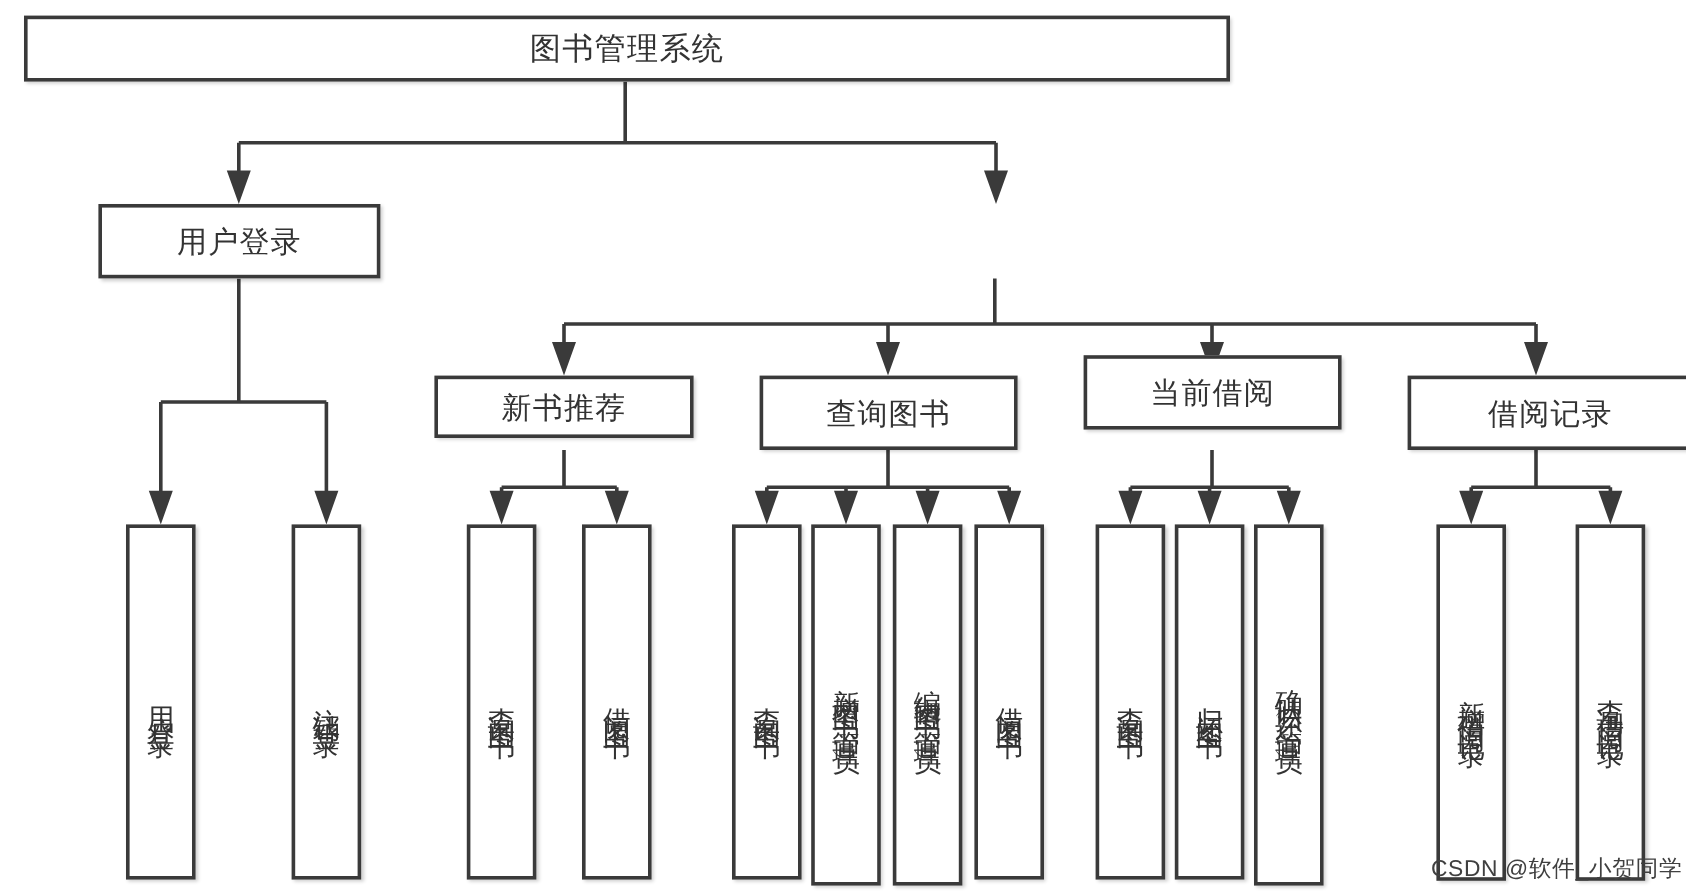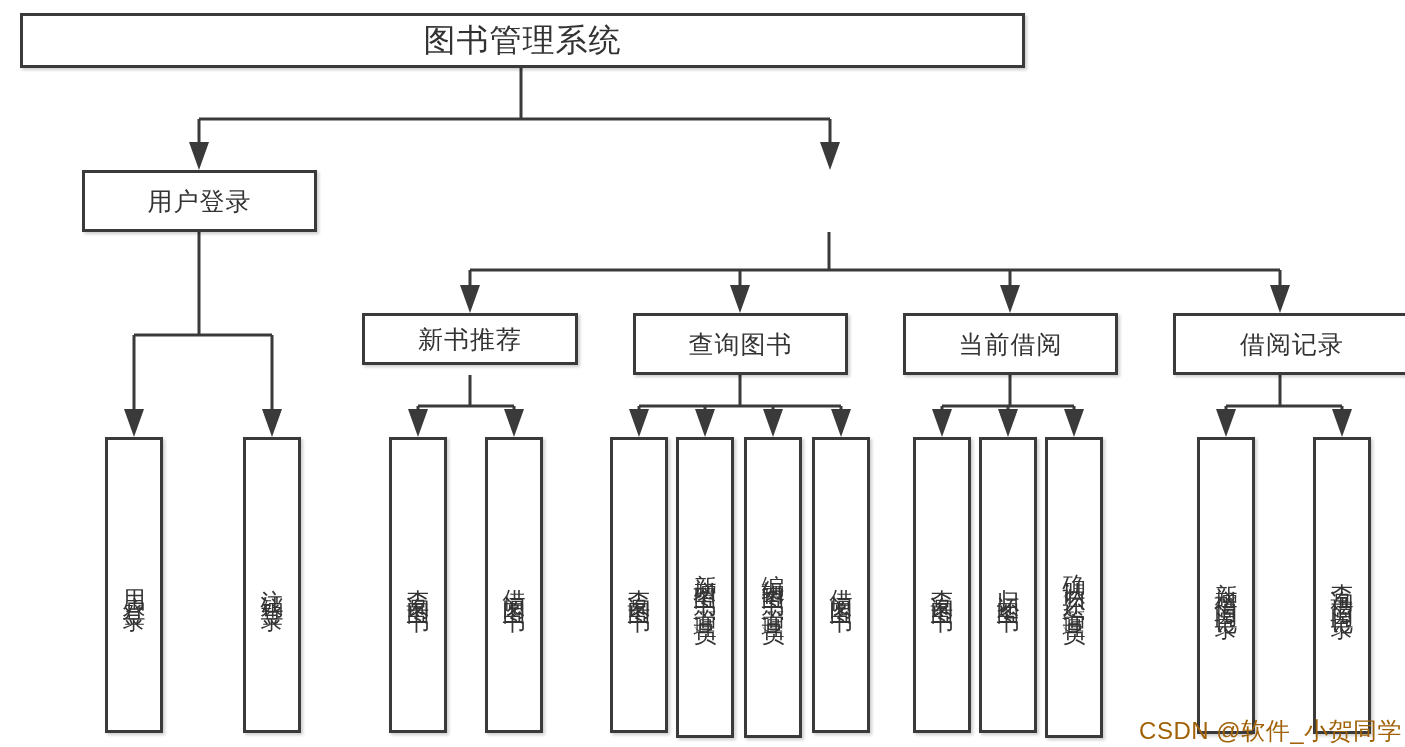--- a/index.html
+++ b/index.html
@@ -16,34 +16,34 @@
   .ar{fill:#3a3a3a;stroke:none;}
   .node{
     position:absolute;
     box-sizing:border-box;
     border:3px solid #3a3a3a;
     background:#ffffff;
     display:flex;align-items:center;justify-content:center;
     box-shadow:2px 2px 3px rgba(0,0,0,0.20);
   }
   .h{font-size:25px;letter-spacing:1px;white-space:nowrap;}
-  .root-box{font-size:32px;}
+  .root-box{font-size:26px;}
   .v{
     writing-mode:vertical-rl;
     text-orientation:mixed;
     font-size:23px;
     letter-spacing:7px;
     white-space:nowrap;
     line-height:1;
   }
   .wm{
     position:absolute;
-    right:3px;bottom:0;
-    font-size:24px;
-    color:#a16207;
+    right:3px;bottom:10px;
+    font-size:19px;
+    color:#404040;
     letter-spacing:0.5px;
     white-space:nowrap;
   }
 </style>
 </head>
 <body>
 
 <div class="stage">
 
   <svg class="wires" width="1405" height="747" viewBox="0 0 1405 747">
@@ -64,21 +64,21 @@
       M942 437 l-10 -28 h20 Z  M1008 437 l-10 -28 h20 Z  M1074 437 l-10 -28 h20 Z
       M1226 437 l-10 -28 h20 Z M1342 437 l-10 -28 h20 Z"></path>
   </svg>
 
   <div class="node h root-box" style="left:20px;top:13px;width:1005px;height:55px">图书管理系统</div>
 
   <div class="node h" style="left:82px;top:170px;width:235px;height:62px">用户登录</div>
 
   <div class="node h" style="left:362px;top:313px;width:216px;height:52px">新书推荐</div>
   <div class="node h" style="left:633px;top:313px;width:215px;height:62px">查询图书</div>
-  <div class="node h" style="left:903px;top:313px;width:215px;height:62px">当前借阅</div>
+  <div class="node h" style="left:903px;top:296px;width:215px;height:62px">当前借阅</div>
   <div class="node h" style="left:1173px;top:313px;width:238px;height:62px">借阅记录</div>
 
   <div class="node v" style="left:105px;top:437px;width:58px;height:296px">用户登录</div>
   <div class="node v" style="left:243px;top:437px;width:58px;height:296px">注销登录</div>
 
   <div class="node v" style="left:389px;top:437px;width:58px;height:296px">查询图书</div>
   <div class="node v" style="left:485px;top:437px;width:58px;height:296px">借阅图书</div>
 
   <div class="node v" style="left:610px;top:437px;width:58px;height:296px">查询图书</div>
   <div class="node v" style="left:676px;top:437px;width:58px;height:301px">新增图书（管理员）</div>

